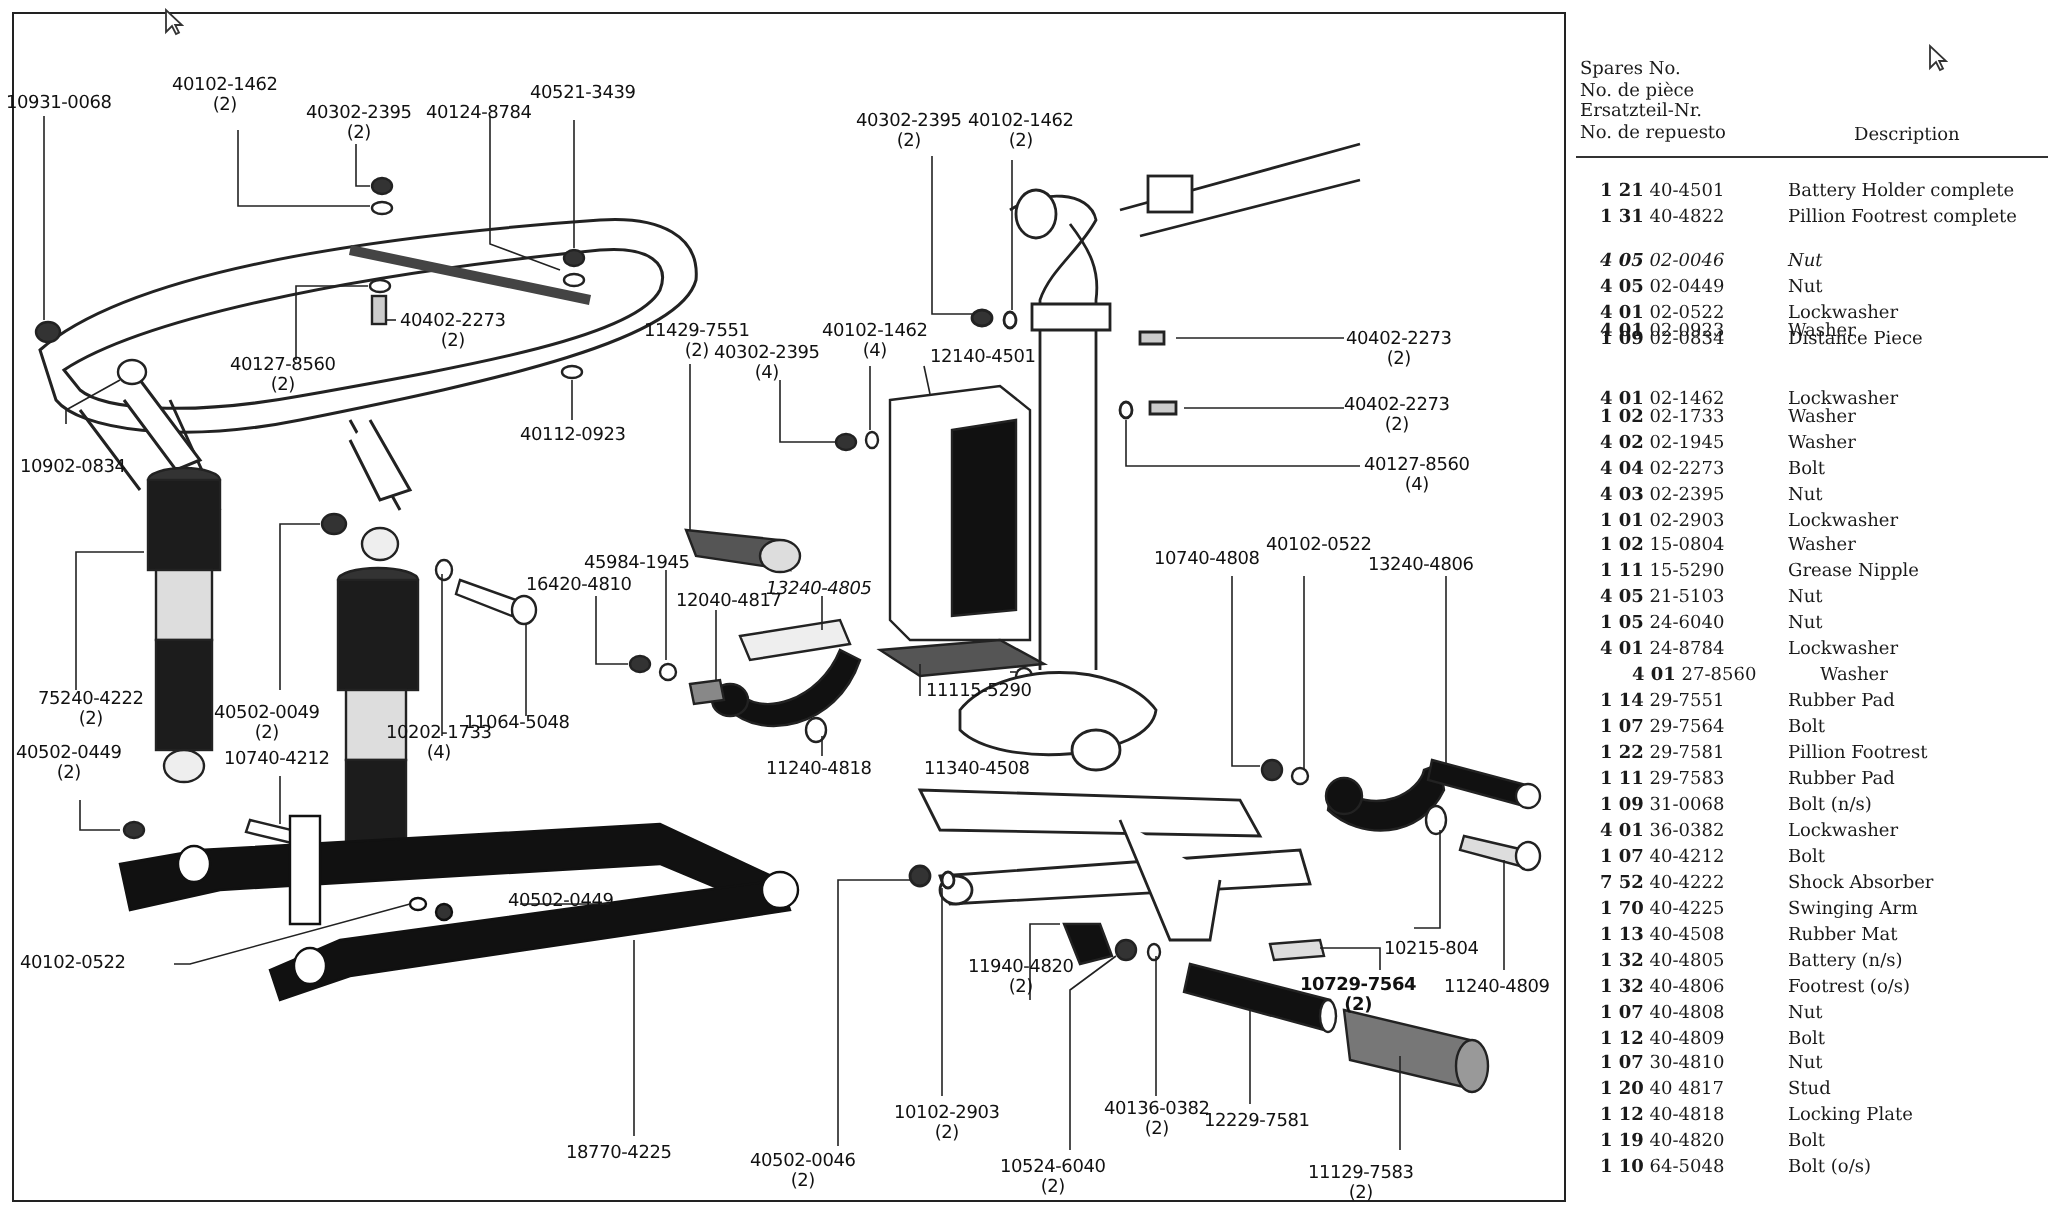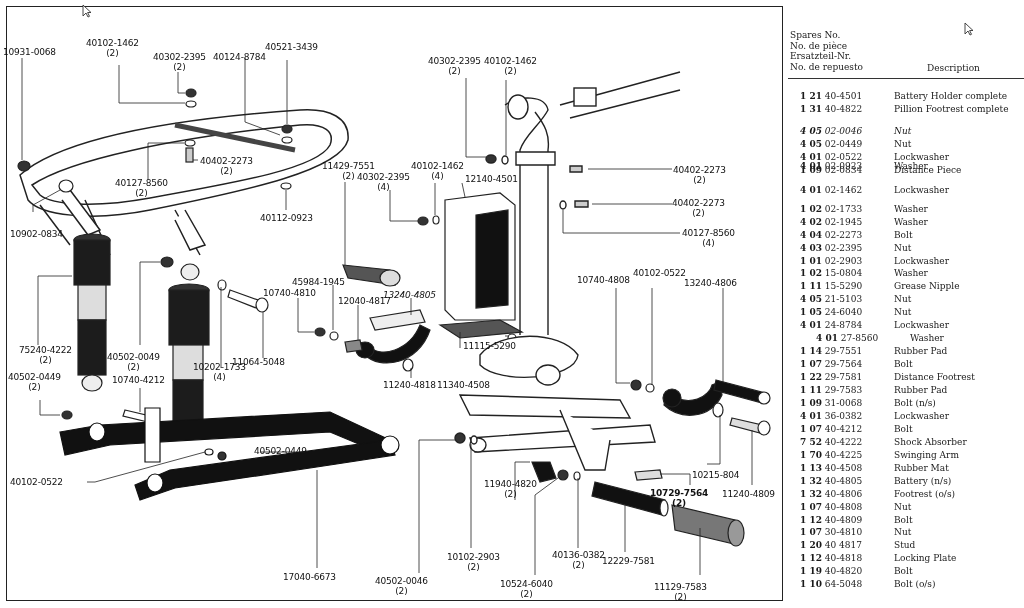--- a/index.html
+++ b/index.html
@@ -206,42 +206,42 @@
   <div class="callout" style="left:115px;top:178px;"><span>40127-8560</span><span class="qty">(2)</span></div>
   <div class="callout" style="left:200px;top:156px;"><span>40402-2273</span><span class="qty">(2)</span></div>
   <div class="callout" style="left:10px;top:229px;"><span>10902-0834</span></div>
   <div class="callout" style="left:260px;top:213px;"><span>40112-0923</span></div>
   <div class="callout" style="left:19px;top:345px;"><span>75240-4222</span><span class="qty">(2)</span></div>
   <div class="callout" style="left:107px;top:352px;"><span>40502-0049</span><span class="qty">(2)</span></div>
   <div class="callout" style="left:8px;top:372px;"><span>40502-0449</span><span class="qty">(2)</span></div>
   <div class="callout" style="left:112px;top:375px;"><span>10740-4212</span></div>
   <div class="callout" style="left:193px;top:362px;"><span>10202-1733</span><span class="qty">(4)</span></div>
   <div class="callout" style="left:232px;top:357px;"><span>11064-5048</span></div>
-  <div class="callout" style="left:263px;top:288px;"><span>10740-4810</span></div>
+  <div class="callout" style="left:263px;top:288px;"><span>16420-4810</span></div>
   <div class="callout" style="left:292px;top:277px;"><span>45984-1945</span></div>
   <div class="callout" style="left:338px;top:296px;"><span>12040-4817</span></div>
   <div class="callout" style="left:383px;top:290px;font-style:italic;"><span>13240-4805</span></div>
   <div class="callout" style="left:383px;top:380px;"><span>11240-4818</span></div>
-  <div class="callout" style="left:437px;top:380px;"><span>11340-4508</span></div>
+  <div class="callout" style="left:462px;top:380px;"><span>11340-4508</span></div>
   <div class="callout" style="left:463px;top:341px;"><span>11115-5290</span></div>
   <div class="callout" style="left:322px;top:161px;"><span>11429-7551</span><span class="qty">(2)</span></div>
   <div class="callout" style="left:357px;top:172px;"><span>40302-2395</span><span class="qty">(4)</span></div>
   <div class="callout" style="left:411px;top:161px;"><span>40102-1462</span><span class="qty">(4)</span></div>
   <div class="callout" style="left:465px;top:174px;"><span>12140-4501</span></div>
   <div class="callout" style="left:428px;top:56px;"><span>40302-2395</span><span class="qty">(2)</span></div>
   <div class="callout" style="left:484px;top:56px;"><span>40102-1462</span><span class="qty">(2)</span></div>
   <div class="callout" style="left:673px;top:165px;"><span>40402-2273</span><span class="qty">(2)</span></div>
   <div class="callout" style="left:672px;top:198px;"><span>40402-2273</span><span class="qty">(2)</span></div>
   <div class="callout" style="left:682px;top:228px;"><span>40127-8560</span><span class="qty">(4)</span></div>
   <div class="callout" style="left:577px;top:275px;"><span>10740-4808</span></div>
   <div class="callout" style="left:633px;top:268px;"><span>40102-0522</span></div>
   <div class="callout" style="left:684px;top:278px;"><span>13240-4806</span></div>
   <div class="callout" style="left:254px;top:446px;"><span>40502-0449</span></div>
   <div class="callout" style="left:10px;top:477px;"><span>40102-0522</span></div>
-  <div class="callout" style="left:283px;top:572px;"><span>17040-6673</span></div>
+  <div class="callout" style="left:283px;top:572px;"><span>18770-4225</span></div>
   <div class="callout" style="left:375px;top:576px;"><span>40502-0046</span><span class="qty">(2)</span></div>
   <div class="callout" style="left:447px;top:552px;"><span>10102-2903</span><span class="qty">(2)</span></div>
   <div class="callout" style="left:484px;top:479px;"><span>11940-4820</span><span class="qty">(2)</span></div>
   <div class="callout" style="left:500px;top:579px;"><span>10524-6040</span><span class="qty">(2)</span></div>
   <div class="callout" style="left:552px;top:550px;"><span>40136-0382</span><span class="qty">(2)</span></div>
   <div class="callout" style="left:602px;top:556px;"><span>12229-7581</span></div>
   <div class="callout" style="left:692px;top:470px;"><span>10215-804</span></div>
   <div class="callout" style="left:650px;top:488px;font-weight:bold;"><span>10729-7564</span><span class="qty">(2)</span></div>
   <div class="callout" style="left:722px;top:489px;"><span>11240-4809</span></div>
   <div class="callout" style="left:654px;top:582px;"><span>11129-7583</span><span class="qty">(2)</span></div>
@@ -278,21 +278,21 @@
         <span class="desc">Lockwasher</span>
       </div>
       <div class="row" style="top: 163.85px;">
         <span class="pn"><b>1 09</b> <span>02-0834</span></span>
         <span class="desc">Distance Piece</span>
       </div>
       <div class="row" style="top: 160px;">
         <span class="pn"><b>4 01</b> <span>02-0923</span></span>
         <span class="desc">Washer</span>
       </div>
-      <div class="row" style="top: 184px; text-decoration: underline;">
+      <div class="row" style="top: 194px; text-decoration: underline;">
         <span class="pn"><b>4 01</b> <span>02-1462</span></span>
         <span class="desc">Lockwasher</span>
       </div>
       <div class="row" style="top: 202.7px;">
         <span class="pn"><b>1 02</b> <span>02-1733</span></span>
         <span class="desc">Washer</span>
       </div>
       <div class="row" style="top: 215.65px;">
         <span class="pn"><b>4 02</b> <span>02-1945</span></span>
         <span class="desc">Washer</span>
@@ -336,21 +336,21 @@
       <div class="row" style="top: 345.15px;">
         <span class="pn"><b>1 14</b> <span>29-7551</span></span>
         <span class="desc">Rubber Pad</span>
       </div>
       <div class="row" style="top: 358.1px;">
         <span class="pn"><b>1 07</b> <span>29-7564</span></span>
         <span class="desc">Bolt</span>
       </div>
       <div class="row" style="top: 371.05px;">
         <span class="pn"><b>1 22</b> <span>29-7581</span></span>
-        <span class="desc">Distance Footrest</span>
+        <span class="desc">Pillion Footrest</span>
       </div>
       <div class="row" style="top: 384px;">
         <span class="pn"><b>1 11</b> <span>29-7583</span></span>
         <span class="desc">Rubber Pad</span>
       </div>
       <div class="row" style="top: 396.95px;">
         <span class="pn"><b>1 09</b> <span>31-0068</span></span>
         <span class="desc">Bolt (n/s)</span>
       </div>
       <div class="row" style="top: 409.9px;">

